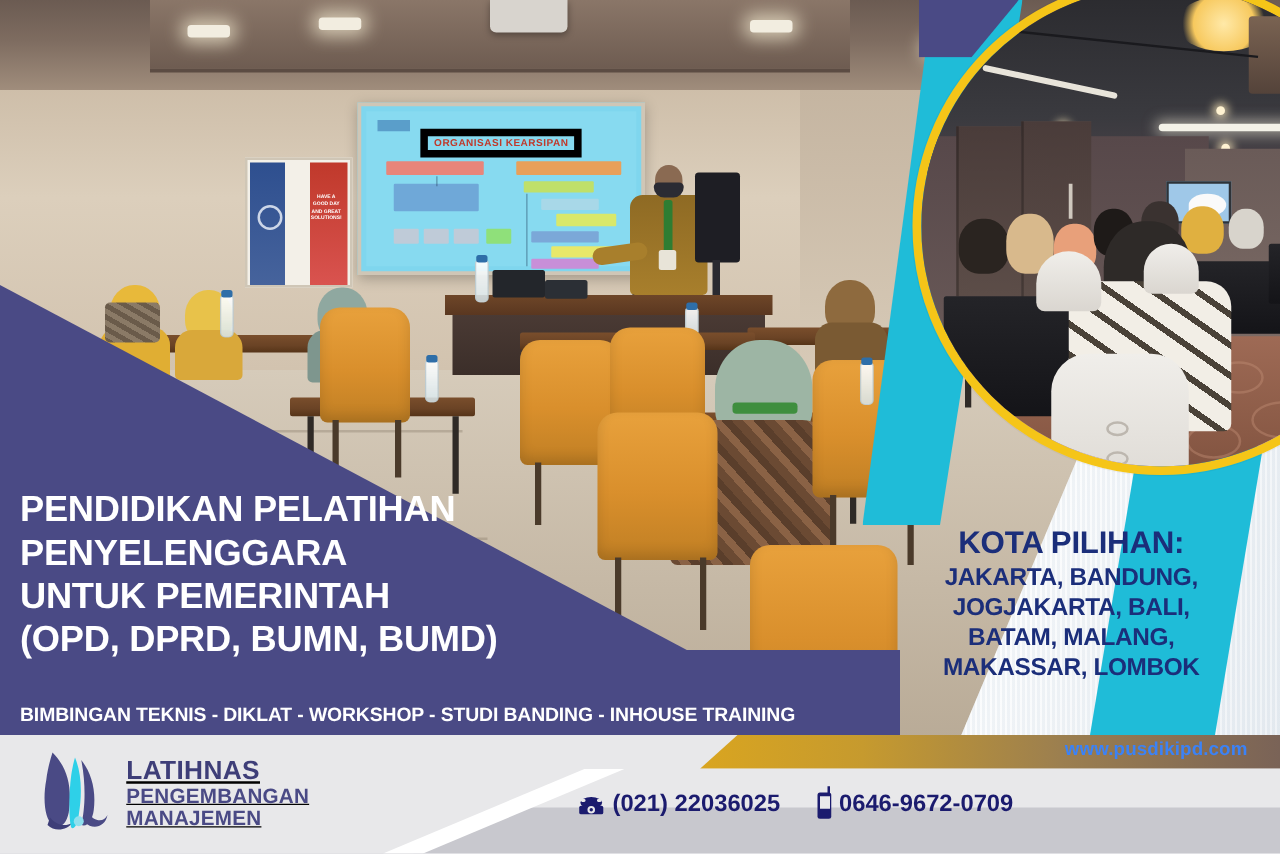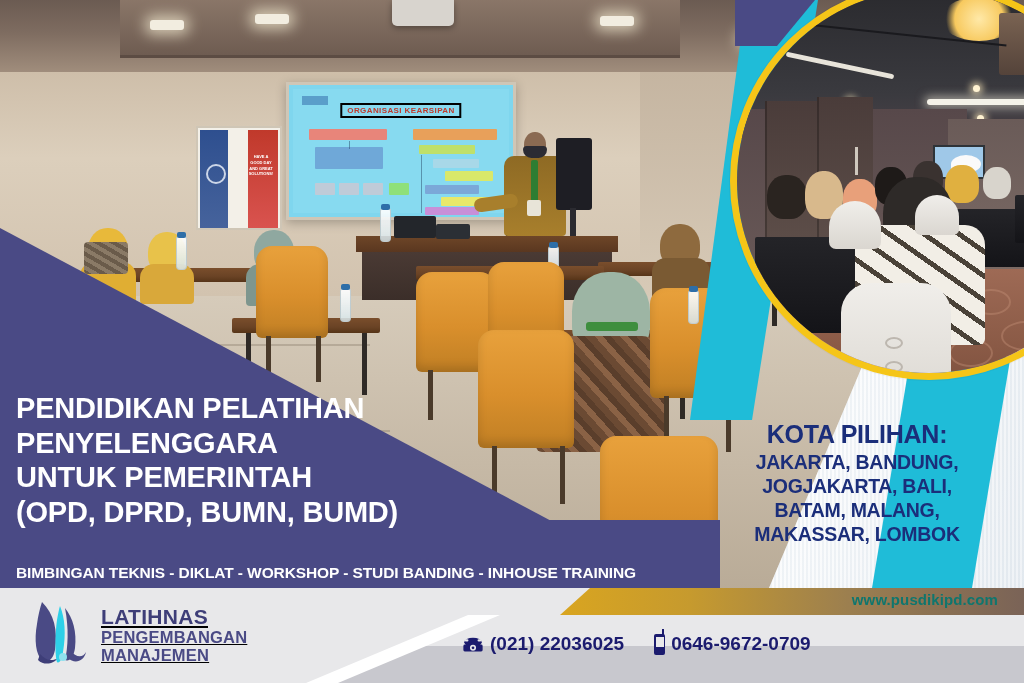--- a/index.html
+++ b/index.html
@@ -51,21 +51,21 @@
   .screen{
     position:absolute; left:286px; top:82px; width:230px; height:138px;
     background:#7FD6EE; border:3px solid #CFC6B6;
     box-shadow:0 3px 10px rgba(0,0,0,.25);
     overflow:hidden;
   }
   .screen-inner{ position:absolute; inset:4px; background:#87DAF0; }
   .sc-title{
     position:absolute; left:50%; top:14px; transform:translateX(-50%);
     font-size:8px; font-weight:bold; color:#C0392B; letter-spacing:.4px;
-    border:2px solid #000000; padding:1px 5px; white-space:nowrap;
+    border:6px solid #000000; padding:1px 5px; white-space:nowrap;
     font-family:"Liberation Sans", sans-serif;
   }
   .sc-box{ position:absolute; border-radius:1px; }
   .sc-line{ position:absolute; background:rgba(30,60,90,.45); }
   .sc-logo{ position:absolute; left:9px; top:7px; width:26px; height:9px;
             background:#4F8FC0; opacity:.8; }
 
   
   .ph-board{
     position:absolute; left:196px; top:126px; width:86px; height:104px;
@@ -255,21 +255,21 @@
   .cities-list div{ white-space:nowrap; }
 
   
   .gold-bar{
     position:absolute; left:560px; top:588px; width:464px; height:27px;
     background:linear-gradient(90deg,#D9A520 0%,#C69A2E 28%,#9C7F4F 62%,#7A6357 100%);
     clip-path: polygon(30px 0, 464px 0, 464px 27px, 0 27px);
   }
   .gold-url{
     position:absolute; right:26px; top:591px;
-    color:#0f766e; font-weight:bold; font-size:15px; letter-spacing:.1px;
+    color:#3b82f6; font-weight:bold; font-size:15px; letter-spacing:.1px;
     font-family:"Liberation Sans", sans-serif;
   }
 
   
   .footer{
     position:absolute; left:0; top:588px; width:1024px; height:95px;
     background:#E8E8EA;
   }
   .footer-lower{
     position:absolute; left:0; top:646px; width:1024px; height:37px;

